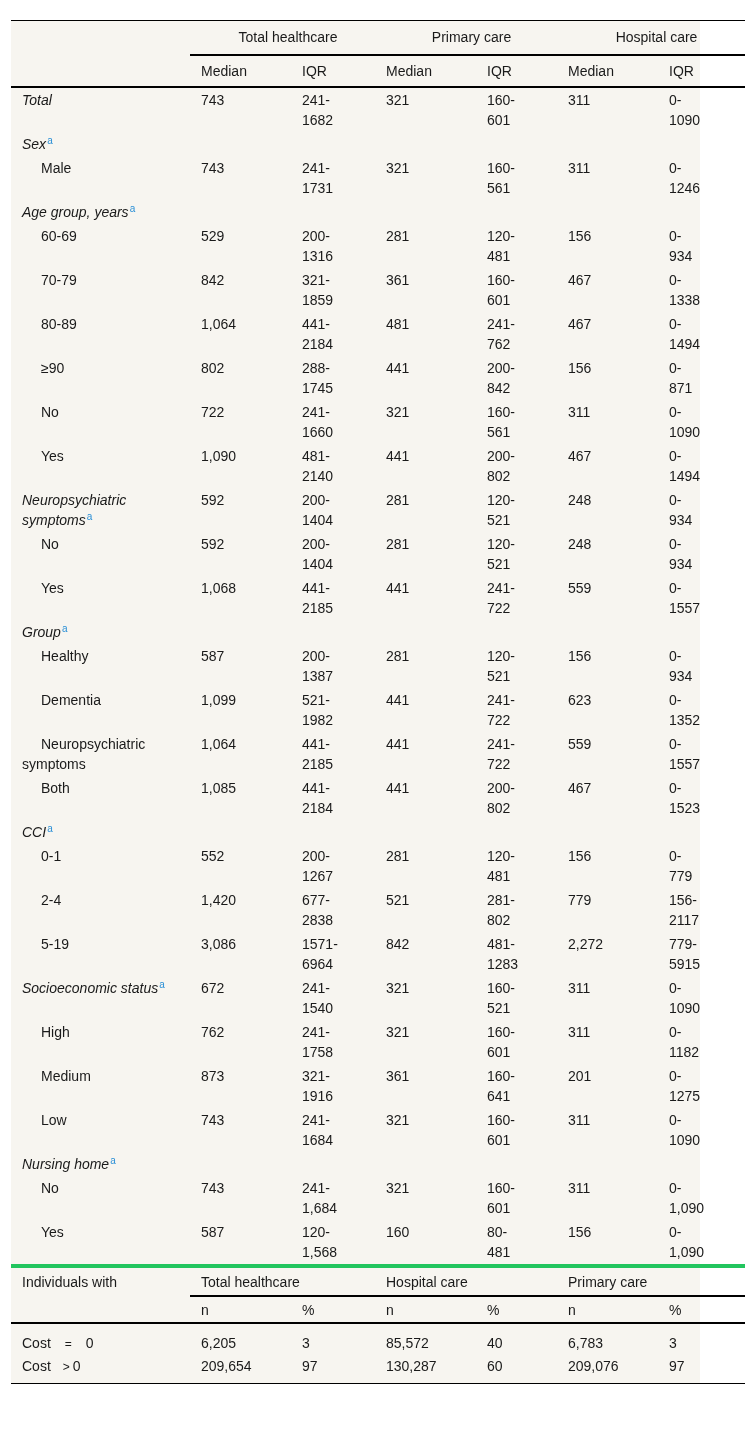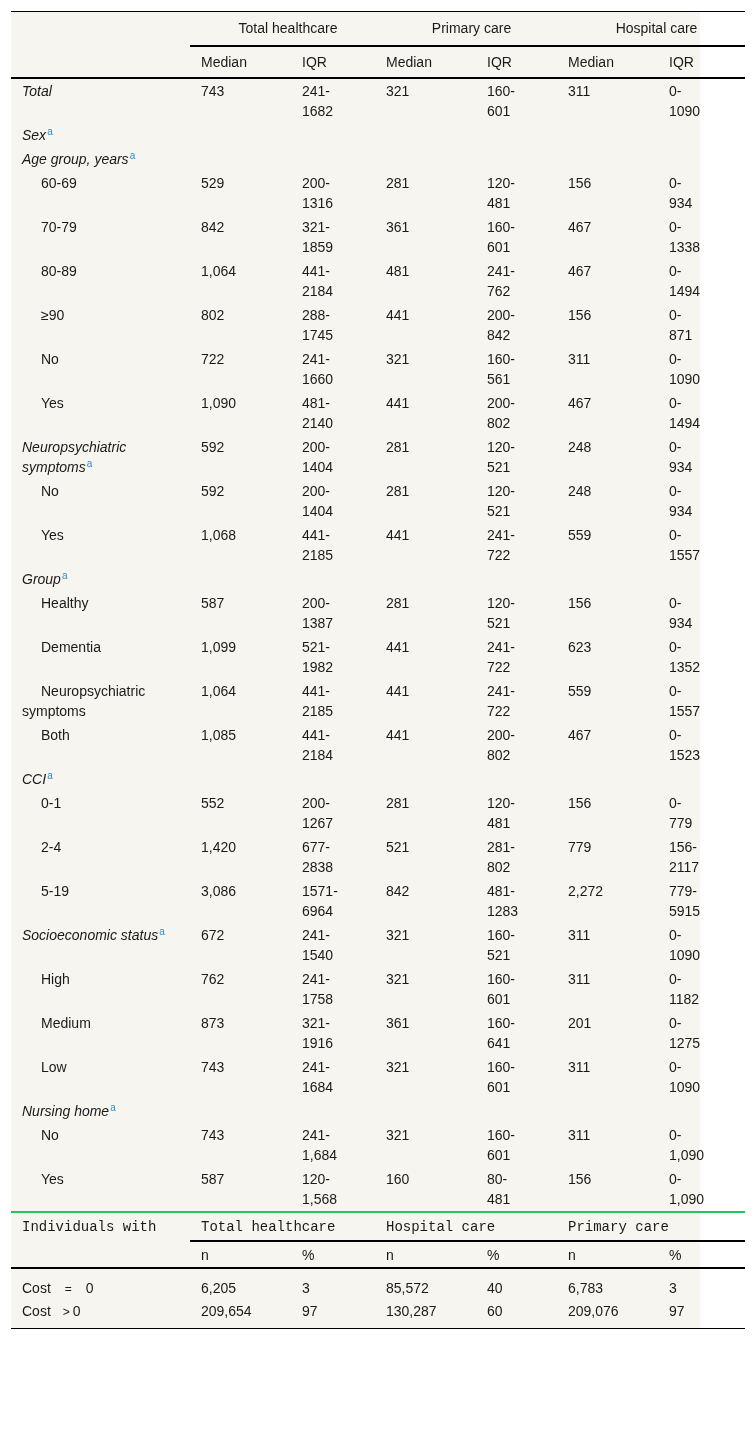--- a/index.html
+++ b/index.html
@@ -1,38 +1,38 @@
 <!DOCTYPE html>
 <html><head>
 <meta charset="utf-8">
 <style>
   html, body { margin: 0; padding: 0; background: #ffffff; }
   body { width: 756px; height: 1447px; position: relative; font-family: "Liberation Sans", sans-serif; font-size: 14px; color: #1a1a1a; }
-  .wrap { position: absolute; left: 11px; top: 11px; width: 689px; background: #f7f5f0; }
+  .wrap { position: absolute; left: 11px; top: 20px; width: 689px; background: #f7f5f0; }
   table { border-collapse: collapse; width: 734px; table-layout: fixed; }
   col.c0 { width: 179px; }
   col.c1 { width: 101px; }
   col.c2 { width: 84px; }
   col.c3 { width: 101px; }
   col.c4 { width: 81px; }
   col.c5 { width: 101px; }
   col.c6 { width: 87px; }
   td, th { font-weight: normal; text-align: left; vertical-align: top; padding: 0 0 0 11px; line-height: 20px; }
   thead.main tr.h1 th { padding-top: 6px; padding-bottom: 7px; text-align: center; }
   thead.main tr.h1 th.grp { border-bottom: 2px solid #000; }
   thead.main tr.h2 th { padding-top: 5px; padding-bottom: 5px; }
   .top-border { border-top: 1px solid #000; }
   .thick { border-bottom: 2px solid #000; margin-top: 8px; }
   tbody.main td { padding-top: 2px; padding-bottom: 2px; }
   td.cat { font-style: italic; }
   td.sub { padding-left: 30px; }
   td.sub-wrap { text-indent: 19px; }
   sup.fn { color: #2a8fd6; font-size: 10px; vertical-align: 5px; line-height: 0; font-style: normal; margin-left: 1px; }
   td.num { white-space: normal; }
-  tr.rule-top td, tr.rule-top th { border-top: 2px solid #22c55e; font-family: Liberation Mono, monospace; }
+  tr.rule-top td, tr.rule-top th { border-top: 4px solid #22c55e; }
   thead.second th { padding-top: 4px; padding-bottom: 3px; }
   thead.second tr.s1 th.grp { border-bottom: 2px solid #000; }
   thead.second tr.s2 th { padding-top: 3px; padding-bottom: 2px; }
   tbody.second td { padding-top: 1px; padding-bottom: 1px; }
   tbody.second tr:first-child td { padding-top: 9px; }
   tbody.second tr:last-child td { padding-bottom: 6px; border-bottom: 1px solid #000; }
   .cost-op { display: inline-block; }
 </style>
 </head>
 <body>
@@ -78,20 +78,29 @@
         <tr>
           <td class="cat"><span>Sex</span><sup class="fn">a</sup></td>
           <td class="num"></td>
           <td class="num"></td>
           <td class="num"></td>
           <td class="num"></td>
           <td class="num"></td>
           <td class="num"></td>
         </tr>
         <tr>
+          <td class="sub"><span>Male</span></td>
+          <td class="num">743</td>
+          <td class="num">241-<br>1731</td>
+          <td class="num">321</td>
+          <td class="num">160-<br>561</td>
+          <td class="num">311</td>
+          <td class="num">0-<br>1246</td>
+        </tr>
+        <tr>
           <td class="cat"><span>Age group, years</span><sup class="fn">a</sup></td>
           <td class="num"></td>
           <td class="num"></td>
           <td class="num"></td>
           <td class="num"></td>
           <td class="num"></td>
           <td class="num"></td>
         </tr>
         <tr>
           <td class="sub"><span>60-69</span></td>

